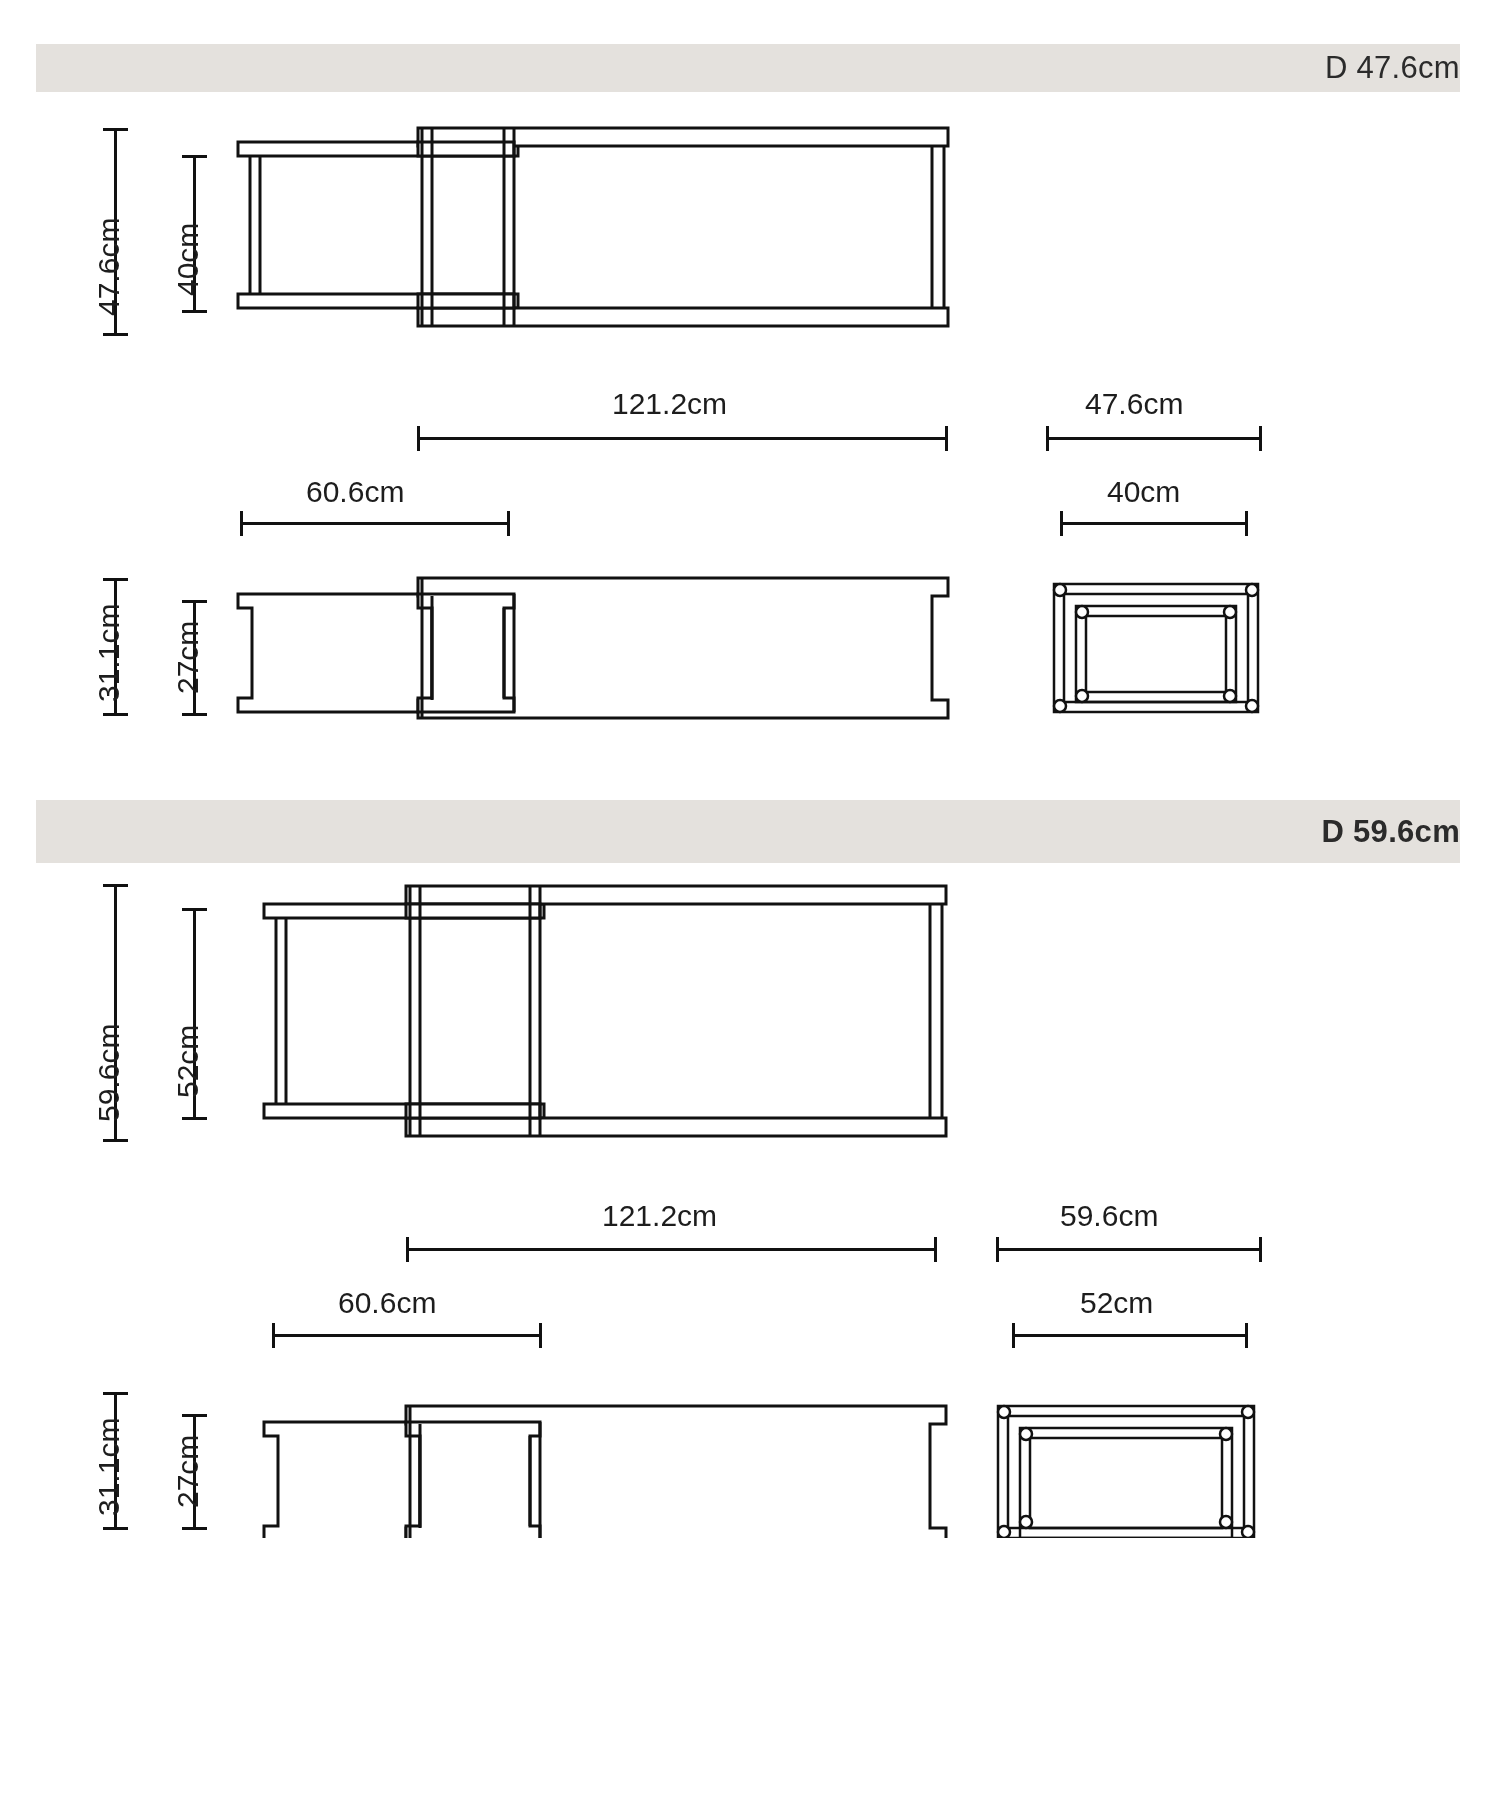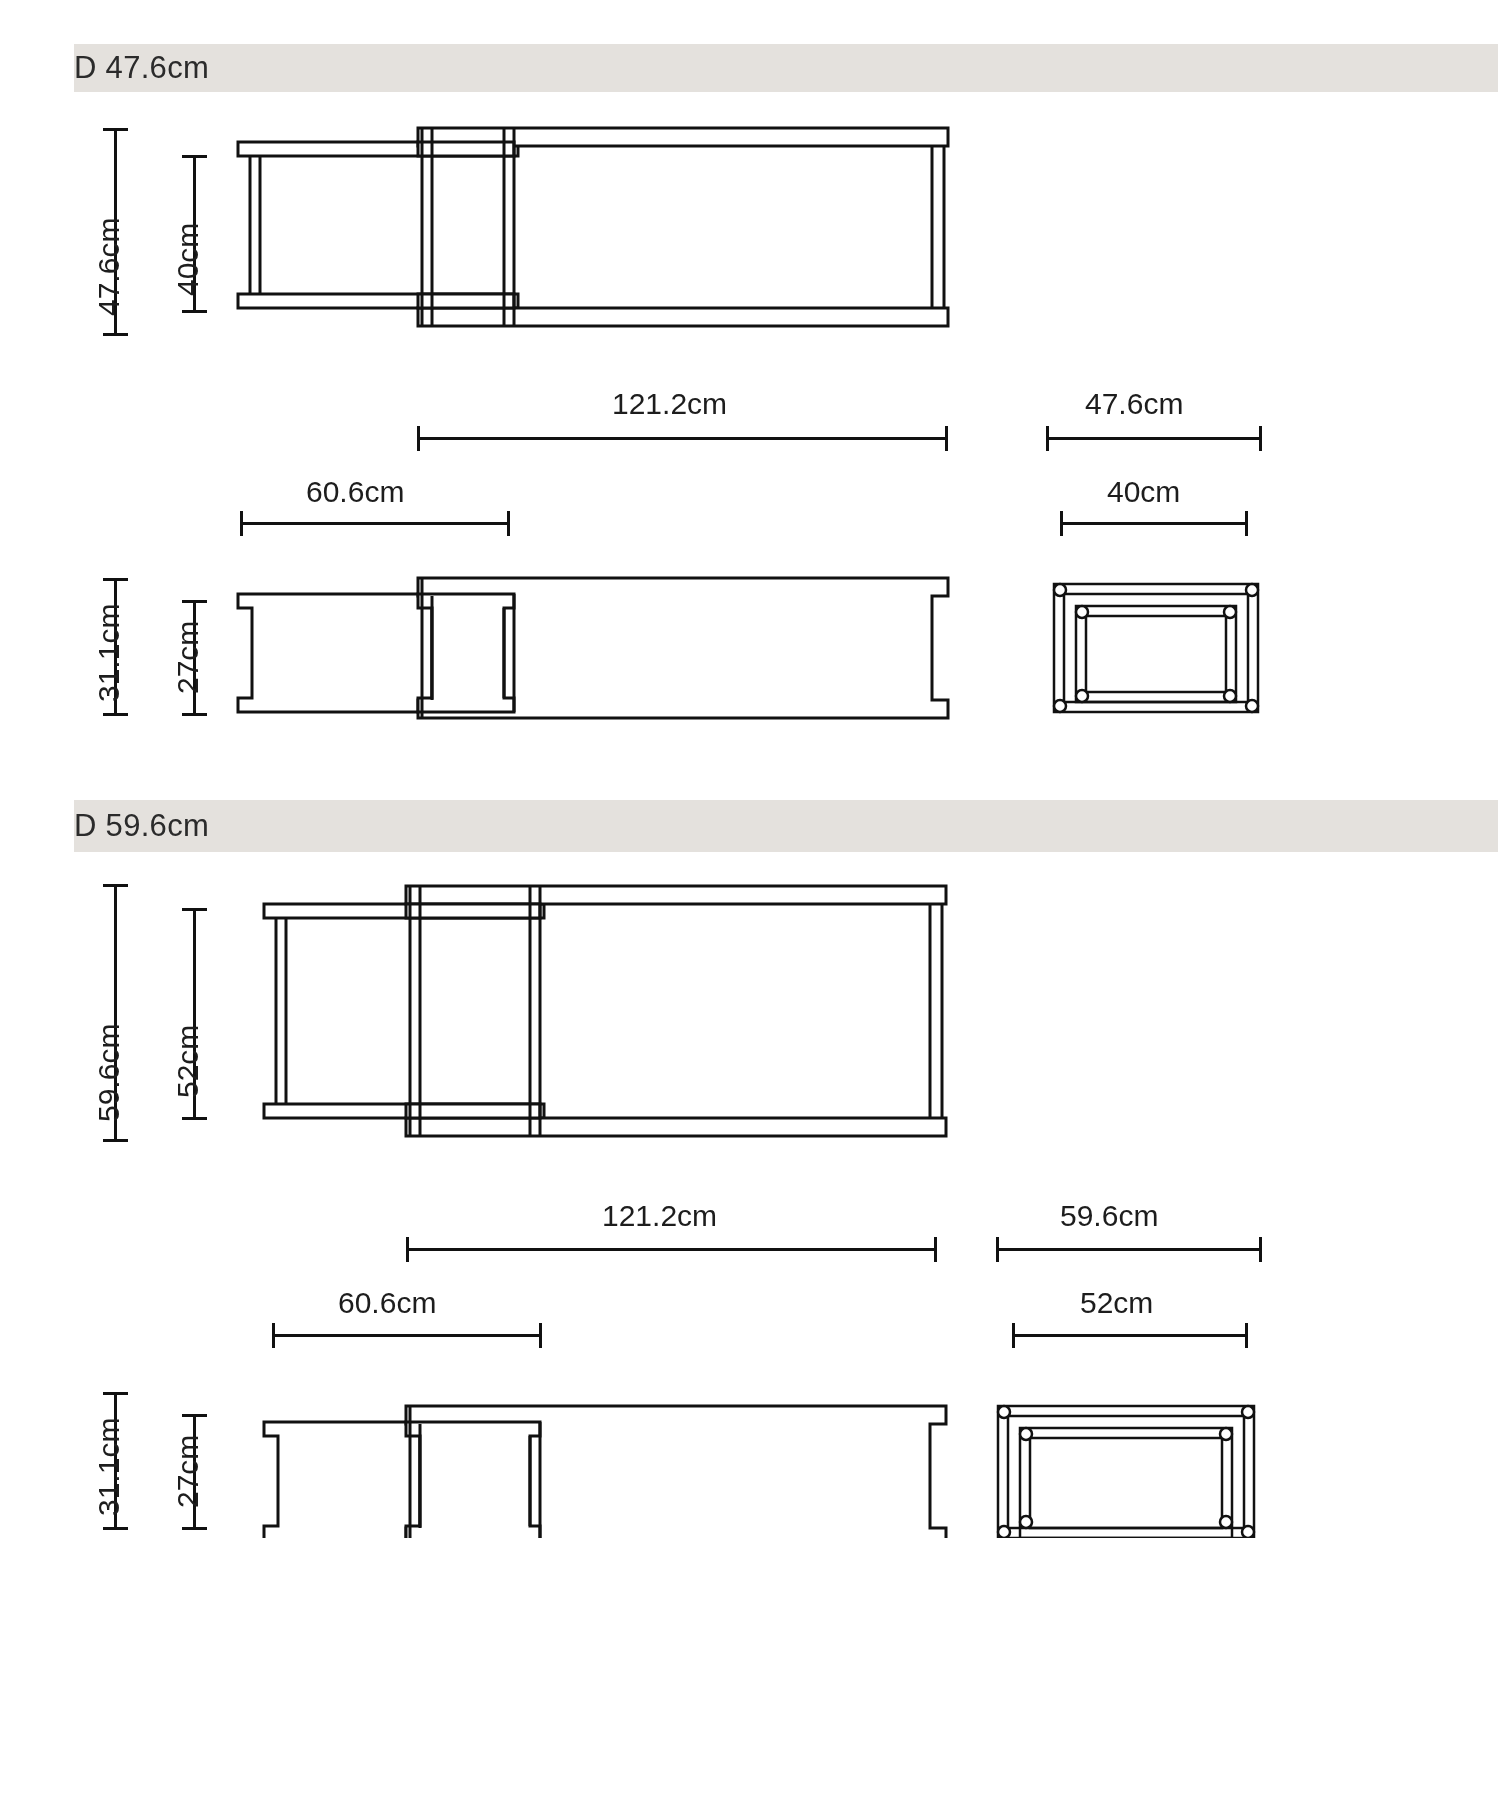--- a/index.html
+++ b/index.html
@@ -20,22 +20,21 @@
     width: 1500px;
     height: 1813px;
   }
 
   
   .section-bar {
     position: absolute;
     background: #e4e1dd;
     display: flex;
     align-items: center;
-    justify-content: flex-start;
-    margin-left: 38px;
+    justify-content: flex-end;
   }
   .section-bar .title {
     font-size: 31px;
     color: #2b2b2b;
     letter-spacing: 0.3px;
   }
 
   
   .dim-label {
     position: absolute;
@@ -172,21 +171,21 @@
       <circle class="fillw-thin" cx="210" cy="18" r="6"></circle>
       <circle class="fillw-thin" cx="18" cy="134" r="6"></circle>
       <circle class="fillw-thin" cx="210" cy="134" r="6"></circle>
       <circle class="fillw-thin" cx="40" cy="40" r="6"></circle>
       <circle class="fillw-thin" cx="188" cy="40" r="6"></circle>
       <circle class="fillw-thin" cx="40" cy="124" r="6"></circle>
       <circle class="fillw-thin" cx="188" cy="124" r="6"></circle>
     </svg>
   </div>
 
-  <div class="section-bar" style="left:36px; top:800px; width:1424px; height:52px;">
+  <div class="section-bar" style="left:36px; top:800px; width:1424px; height:63px;font-weight:bold;">
     <span class="title">D 59.6cm</span>
   </div>
 
   <div class="dim-v" style="left:114px; top:884px; height:258px;"></div>
   <div class="dim-label vert" style="left:92px; top:1122px;">59.6cm</div>
 
   <div class="dim-v" style="left:193px; top:908px; height:212px;"></div>
   <div class="dim-label vert" style="left:171px; top:1098px;">52cm</div>
 
   <div class="drawing" style="left:232px; top:876px; width:740px; height:282px;">

